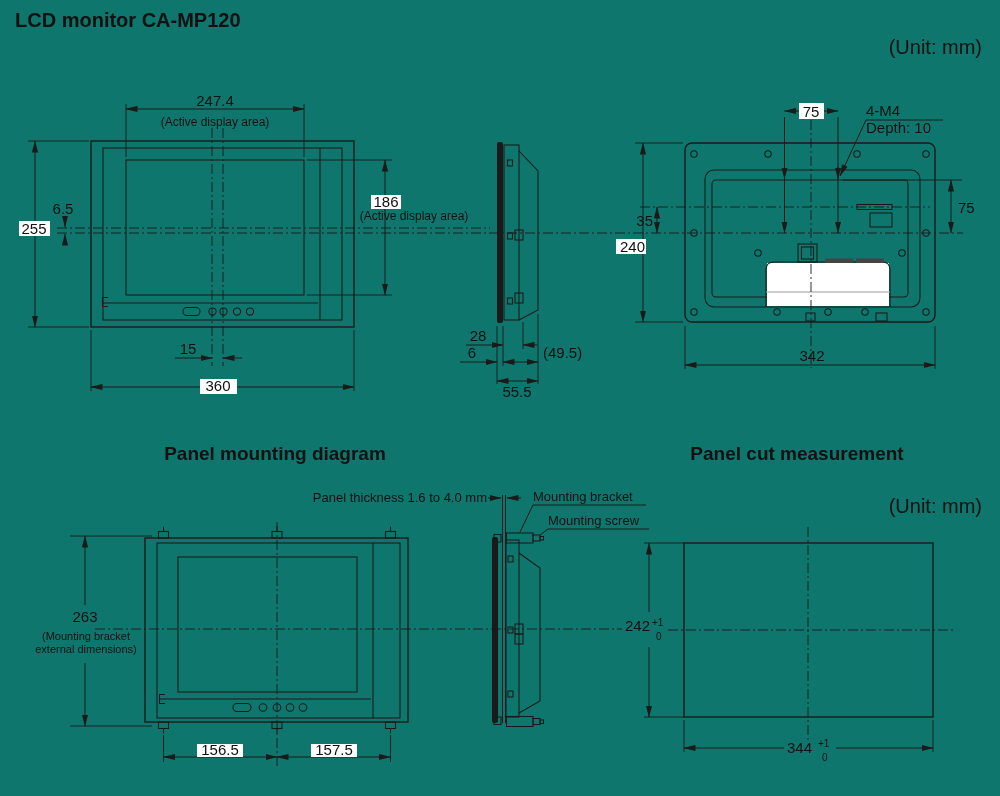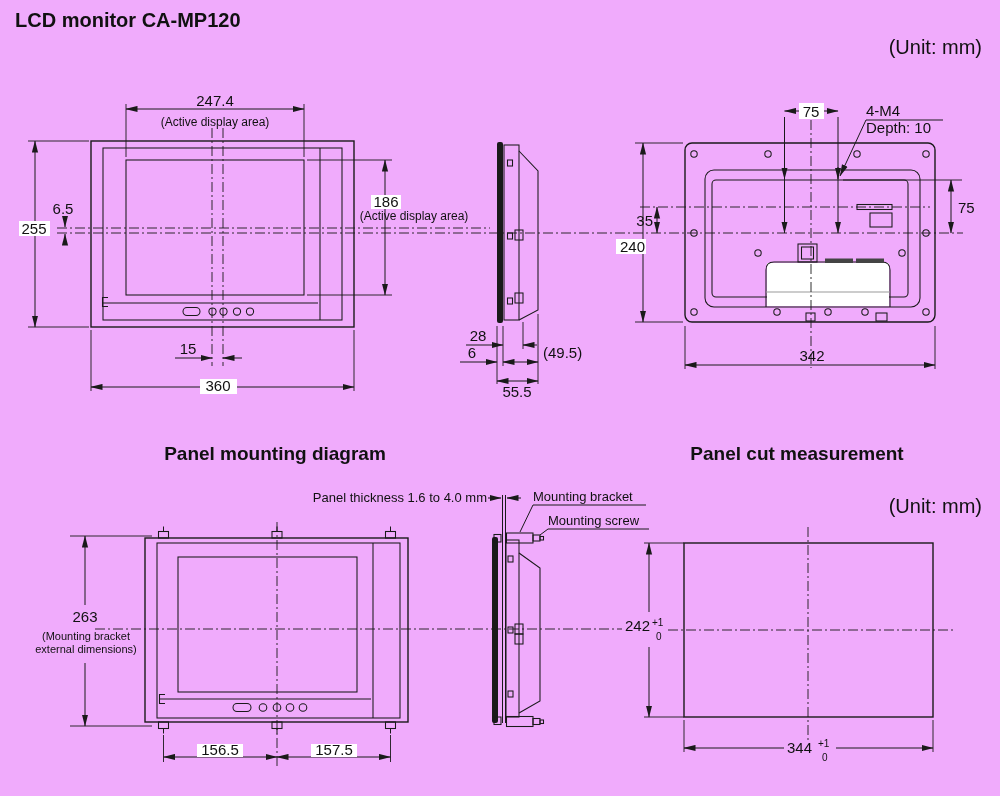--- a/index.html
+++ b/index.html
@@ -1,16 +1,16 @@
 <!DOCTYPE html>
 <html><head>
 <meta charset="utf-8">
 <style>
   html,body{margin:0;padding:0;background:#fff;}
-  .page{position:relative;width:1000px;height:796px;background:#f0abfc;
+  .page{position:relative;width:1000px;height:796px;background:#0f766e;
         font-family:"Liberation Sans", sans-serif;color:#111;}
   svg text{fill:#111;font-family:"Liberation Sans", sans-serif;}
   .h1{font-size:20px;font-weight:bold;}
   .h2{font-size:19px;font-weight:bold;}
   .unit{font-size:20px;}
   .d{font-size:15px;}
   .s{font-size:12px;}
   .t{font-size:11px;}
   .lbl{font-size:13px;}
   .tol{font-size:10px;}

